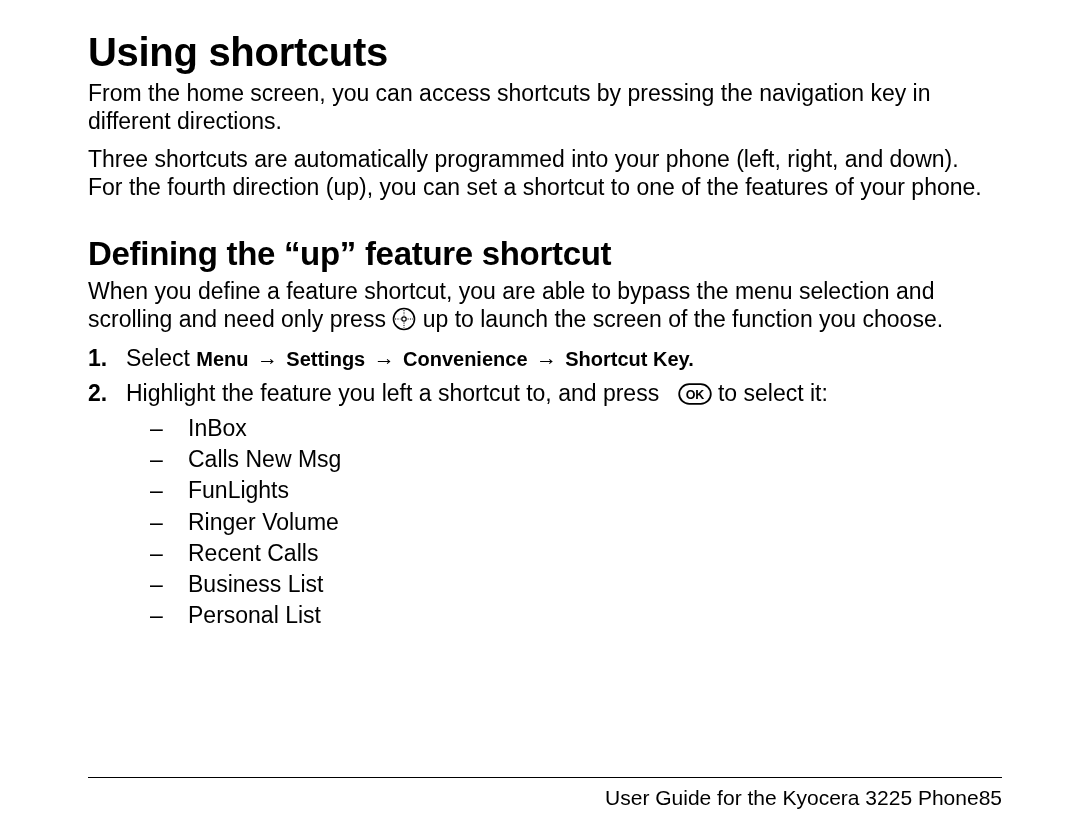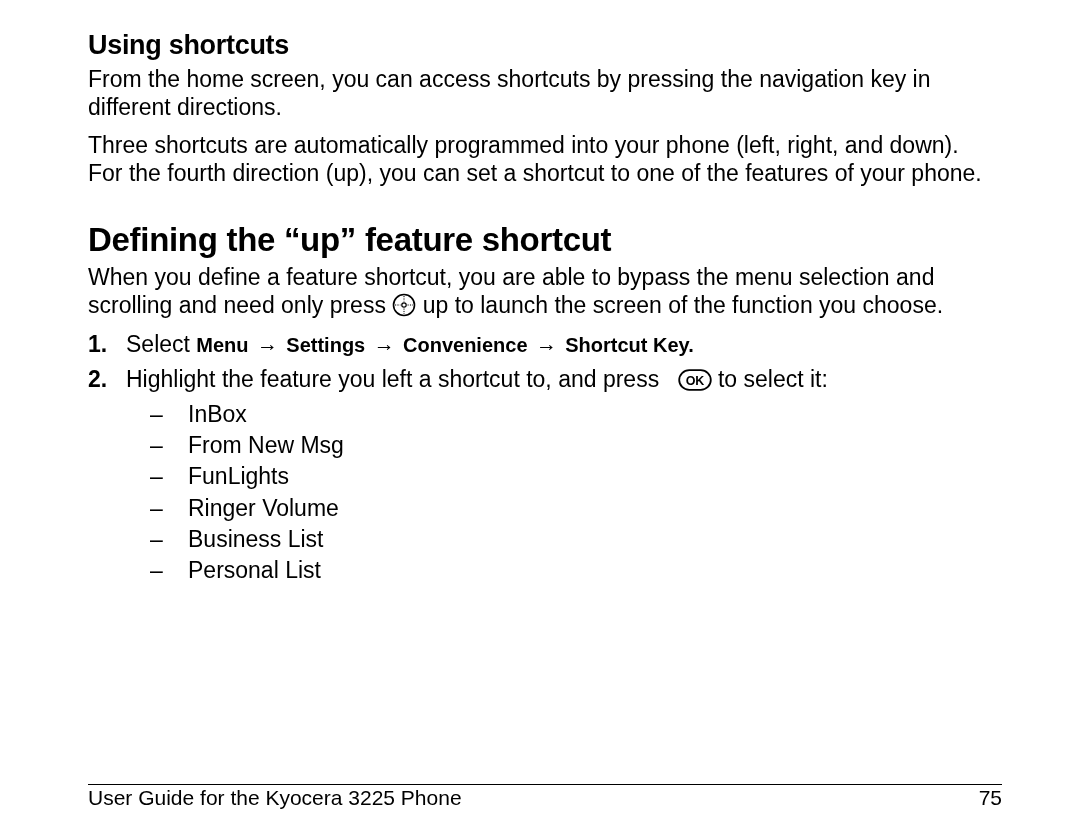--- a/index.html
+++ b/index.html
@@ -3,21 +3,21 @@
   <meta charset="utf-8">
   <style>
     * { box-sizing: border-box; margin: 0; padding: 0; }
     html, body { width: 1080px; height: 834px; background: #fff; font-family: Arial, Helvetica, sans-serif; color: #000; }
     .page {
       padding: 30px 88px 0 88px;
       position: relative;
       height: 100%;
     }
     h1 {
-      font-size: 27px;
+      font-size: 40px;
       font-weight: bold;
       margin-bottom: 4px;
       letter-spacing: -0.3px;
     }
     h2 {
       font-size: 33px;
       font-weight: bold;
       margin-top: 34px;
       margin-bottom: 4px;
       letter-spacing: -0.3px;
@@ -80,24 +80,24 @@
       height: 22px;
       transform: translateY(-2px);
       margin-left: 12px;
     }
     .footer {
       position: absolute;
       left: 88px;
       right: 78px;
       bottom: 24px;
       border-top: 1.5px solid #000;
-      padding-top: 1px;
+      padding-top: 8px;
       font-size: 21px;
       display: flex;
-      justify-content: space-between;
+      justify-content: flex-end;
     }
     .inl { display: inline; }
   </style>
 </head>
 <body>
 
 <div class="page">
   <h1>Using shortcuts</h1>
 
   <p>From the home screen, you can access shortcuts by pressing the navigation key in different directions.</p>
@@ -136,26 +136,27 @@
       <span>Highlight the feature you left a shortcut to, and press </span>
       <span class="icon-ok">
         <svg viewBox="0 0 34 22" width="34" height="22">
           <rect x="1.2" y="1.2" width="31.6" height="19.6" rx="10" ry="10" fill="none" stroke="#000" stroke-width="1.8"></rect>
           <text x="17" y="15.8" text-anchor="middle" font-family="Arial, sans-serif" font-size="12.5" font-weight="bold" fill="#000">OK</text>
         </svg>
       </span>
       <span> to select it:</span>
       <ul class="sublist">
         <li>InBox</li>
-        <li>From New Msg</li>
+        <li>Calls New Msg</li>
         <li>FunLights</li>
         <li>Ringer Volume</li>
+        <li>Recent Calls</li>
         <li>Business List</li>
         <li>Personal List</li>
       </ul>
     </li>
   </ol>
 
   <div class="footer">
     <span>User Guide for the Kyocera 3225 Phone</span>
-    <span>75</span>
+    <span>85</span>
   </div>
 </div>
 
 </body></html>

